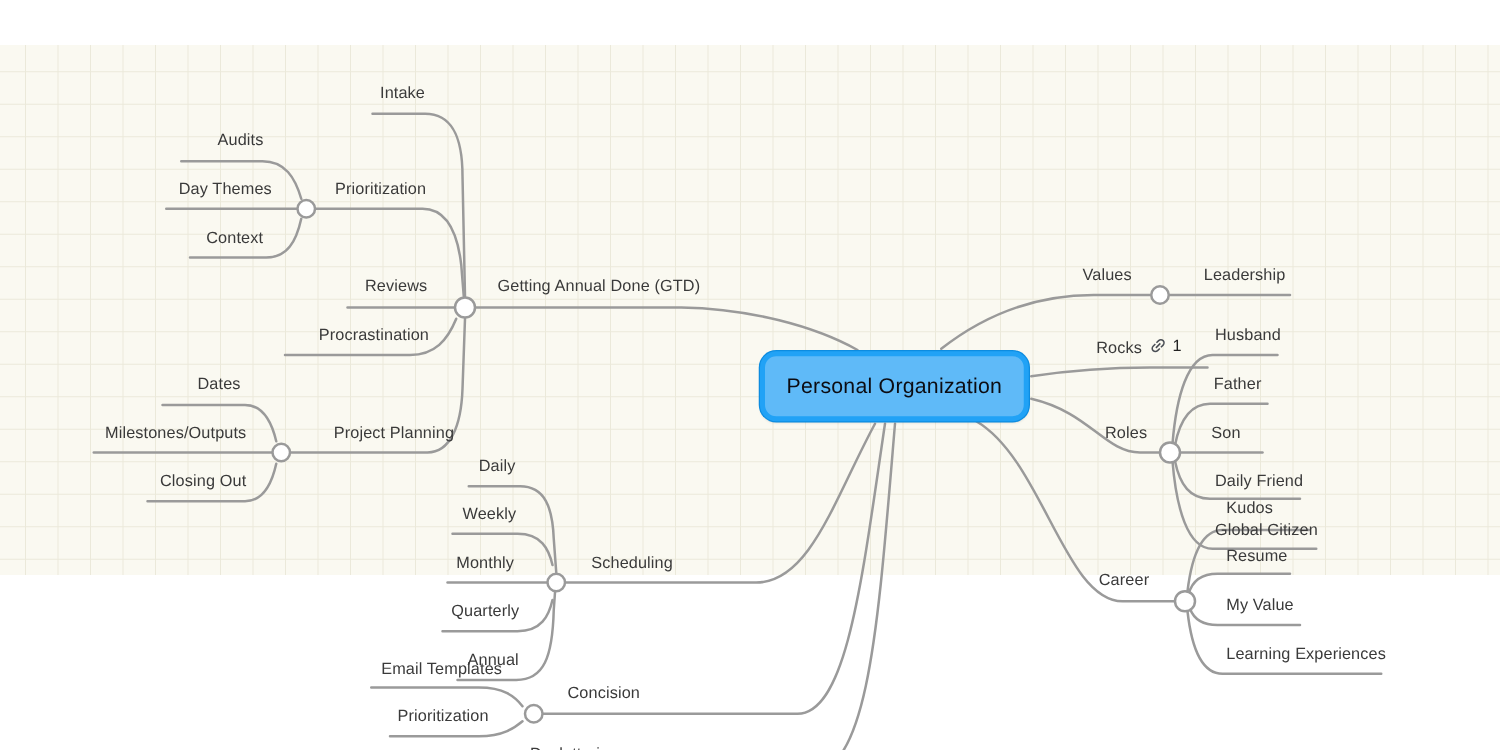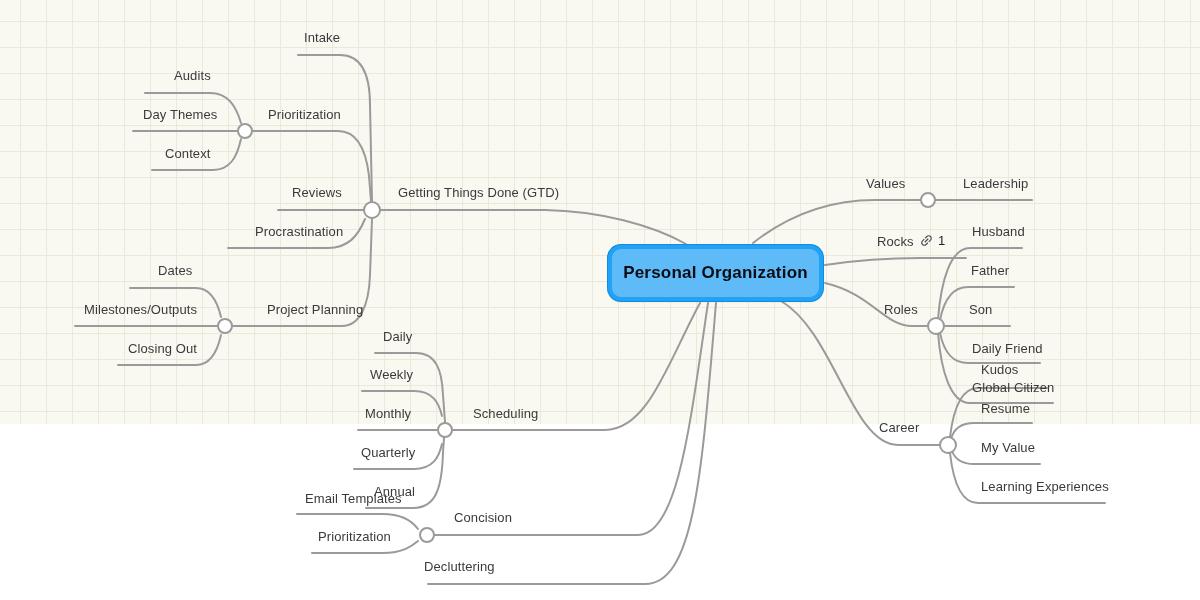--- a/index.html
+++ b/index.html
@@ -8,39 +8,40 @@
     font-family:"Liberation Sans", sans-serif;
   }
   .canvas{
     position:relative;width:1200px;height:424px;
     background-color:#faf9f1;
     background-image:
       linear-gradient(#ebe9da 1px, transparent 1px),
       linear-gradient(90deg, #ebe9da 1px, transparent 1px);
     background-size:26px 26px;
     background-position:-6px -5px;
+    margin-top:36px;
   }
   svg.edges{position:absolute;left:0;top:0;}
   svg.edges path{fill:none;stroke:#9a9a9a;stroke-width:2;stroke-linecap:round;}
   svg.edges circle{fill:#ffffff;stroke:#9a9a9a;stroke-width:2;}
   .lbl{
     position:absolute;white-space:nowrap;
     font-size:13px;line-height:15px;color:#3a3a3a;
     letter-spacing:.1px;cursor:default;
   }
   .root{
     position:absolute;left:608px;top:245px;width:215px;height:56px;
     box-sizing:border-box;
     background:#5fbaf8;
     border:4px solid #21a2f6;
     border-radius:13px;
     box-shadow:0 0 0 1px #0d8ce0, 0 1px 2px rgba(0,0,0,.12);
     display:flex;align-items:center;justify-content:center;
   }
-  .root .title{font-size:17px;font-weight:bold;color:#0c0c12;letter-spacing:.2px;}
+  .root .title{font-size:17px;font-weight:normal;color:#0c0c12;letter-spacing:.2px;}
   .link-badge{
     position:absolute;left:919px;top:233px;
     display:flex;align-items:center;gap:4px;
     font-size:13px;color:#222;cursor:pointer;
   }
   .link-badge svg{display:block;}
 </style>
 </head>
 <body>
 
@@ -97,21 +98,21 @@
     <circle cx="936" cy="326" r="8"></circle>
     <circle cx="948" cy="445" r="8"></circle>
   </svg>
 
   <div class="lbl" style="left:304px;top:30px">Intake</div>
   <div class="lbl" style="left:174px;top:68px">Audits</div>
   <div class="lbl" style="left:143px;top:107px">Day Themes</div>
   <div class="lbl" style="left:165px;top:146px">Context</div>
   <div class="lbl" style="left:268px;top:107px">Prioritization</div>
   <div class="lbl" style="left:292px;top:185px">Reviews</div>
-  <div class="lbl" style="left:398px;top:185px">Getting Things Done (GTD)</div>
+  <div class="lbl" style="left:398px;top:185px">Getting Annual Done (GTD)</div>
   <div class="lbl" style="left:255px;top:224px">Procrastination</div>
   <div class="lbl" style="left:158px;top:263px">Dates</div>
   <div class="lbl" style="left:84px;top:302px">Milestones/Outputs</div>
   <div class="lbl" style="left:128px;top:341px">Closing Out</div>
   <div class="lbl" style="left:267px;top:302px">Project Planning</div>
 
   <div class="lbl" style="left:383px;top:329px">Daily</div>
   <div class="lbl" style="left:370px;top:367px">Weekly</div>
   <div class="lbl" style="left:365px;top:406px">Monthly</div>
   <div class="lbl" style="left:361px;top:445px">Quarterly</div>

